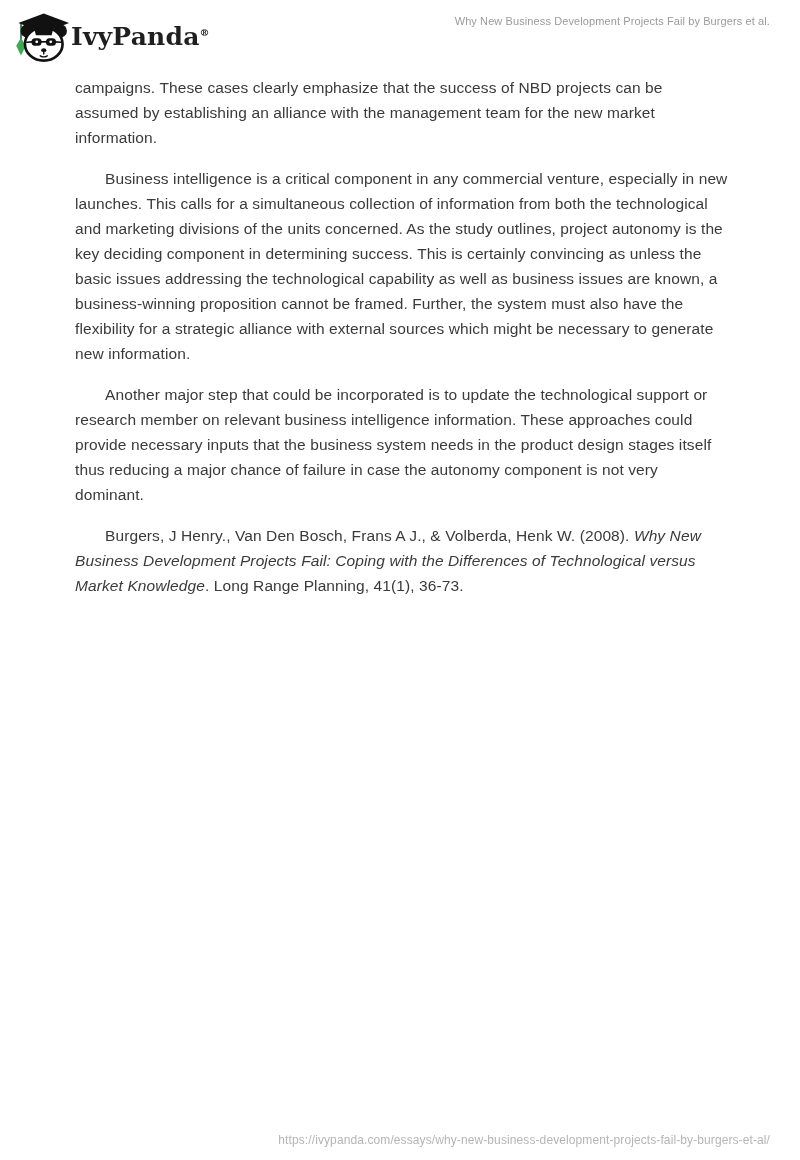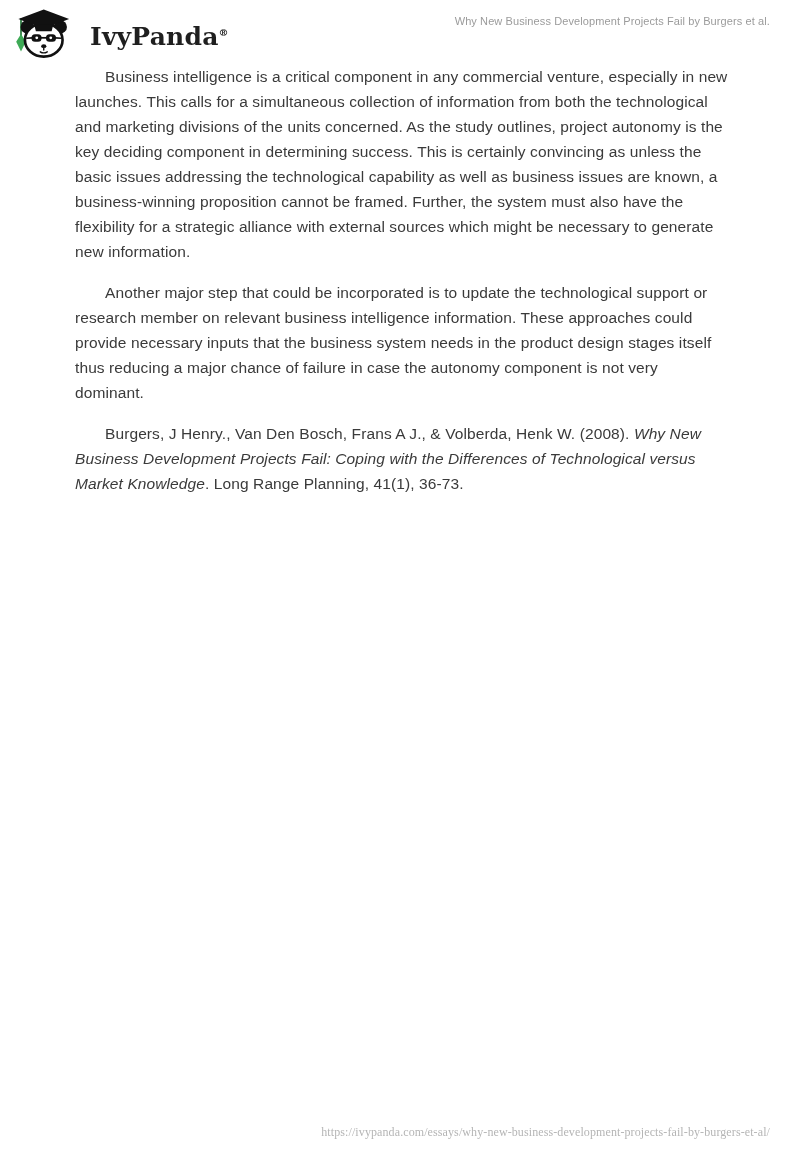--- a/index.html
+++ b/index.html
@@ -19,22 +19,22 @@
   .header {
     display: flex;
     justify-content: space-between;
     align-items: flex-start;
     height: 64px;
     padding: 5px 30px 0 14px;
     box-sizing: border-box;
   }
   .logo {
     display: flex;
-    align-items: flex-start;
-    gap: 20px;
+    align-items: flex-end;
+    gap: 1px;
   }
   .logo svg {
     display: block;
   }
   .logo-text {
     font-family: "DejaVu Serif", serif;
     font-weight: 700;
     font-size: 25px;
     color: #1f1f1f;
     letter-spacing: 0.2px;
@@ -78,23 +78,22 @@
   .citation {
     text-indent: 30px;
   }
   .citation em {
     font-style: italic;
   }
   
   .footer {
     position: absolute;
     right: 30px;
-    bottom: 20px;
+    bottom: 12px;
     text-align: right;
-    font-family: Liberation Serif, serif;
   }
   .footer .url {
     font-size: 12px;
     color: #b5b5b5;
     letter-spacing: 0.1px;
   }
 </style>
 </head>
 <body>
 
@@ -129,20 +128,21 @@
           <ellipse cx="34" cy="47" rx="3" ry="2.1" fill="#111111"></ellipse>
           <path d="M34,49 L34,51.5 M30,53.5 Q34,56 38,53.5" stroke="#111111" stroke-width="1.6" fill="none" stroke-linecap="round"></path>
         </svg>
       </span>
       <span class="logo-text"><span>IvyPanda</span><sup>®</sup></span>
     </div>
     <div class="doc-title">Why New Business Development Projects Fail by Burgers et al.</div>
   </header>
 
   <main class="content">
+    <p class="para first">campaigns. These cases clearly emphasize that the success of NBD projects can be assumed by establishing an alliance with the management team for the new market information.</p>
     <p class="para indent">Business intelligence is a critical component in any commercial venture, especially in new launches. This calls for a simultaneous collection of information from both the technological and marketing divisions of the units concerned. As the study outlines, project autonomy is the key deciding component in determining success. This is certainly convincing as unless the basic issues addressing the technological capability as well as business issues are known, a business-winning proposition cannot be framed. Further, the system must also have the flexibility for a strategic alliance with external sources which might be necessary to generate new information.</p>
     <p class="para indent">Another major step that could be incorporated is to update the technological support or research member on relevant business intelligence information. These approaches could provide necessary inputs that the business system needs in the product design stages itself thus reducing a major chance of failure in case the autonomy component is not very dominant.</p>
 
 
     <p class="para citation"><span>Burgers, J Henry., Van Den Bosch, Frans A J., &amp; Volberda, Henk W. (2008). </span><em>Why New Business Development Projects Fail: Coping with the Differences of Technological versus Market Knowledge</em><span>. Long Range Planning, 41(1), 36-73.</span></p>
   </main>
 
   <footer class="footer">
     <span class="url">https://ivypanda.com/essays/why-new-business-development-projects-fail-by-burgers-et-al/</span>
   </footer>

